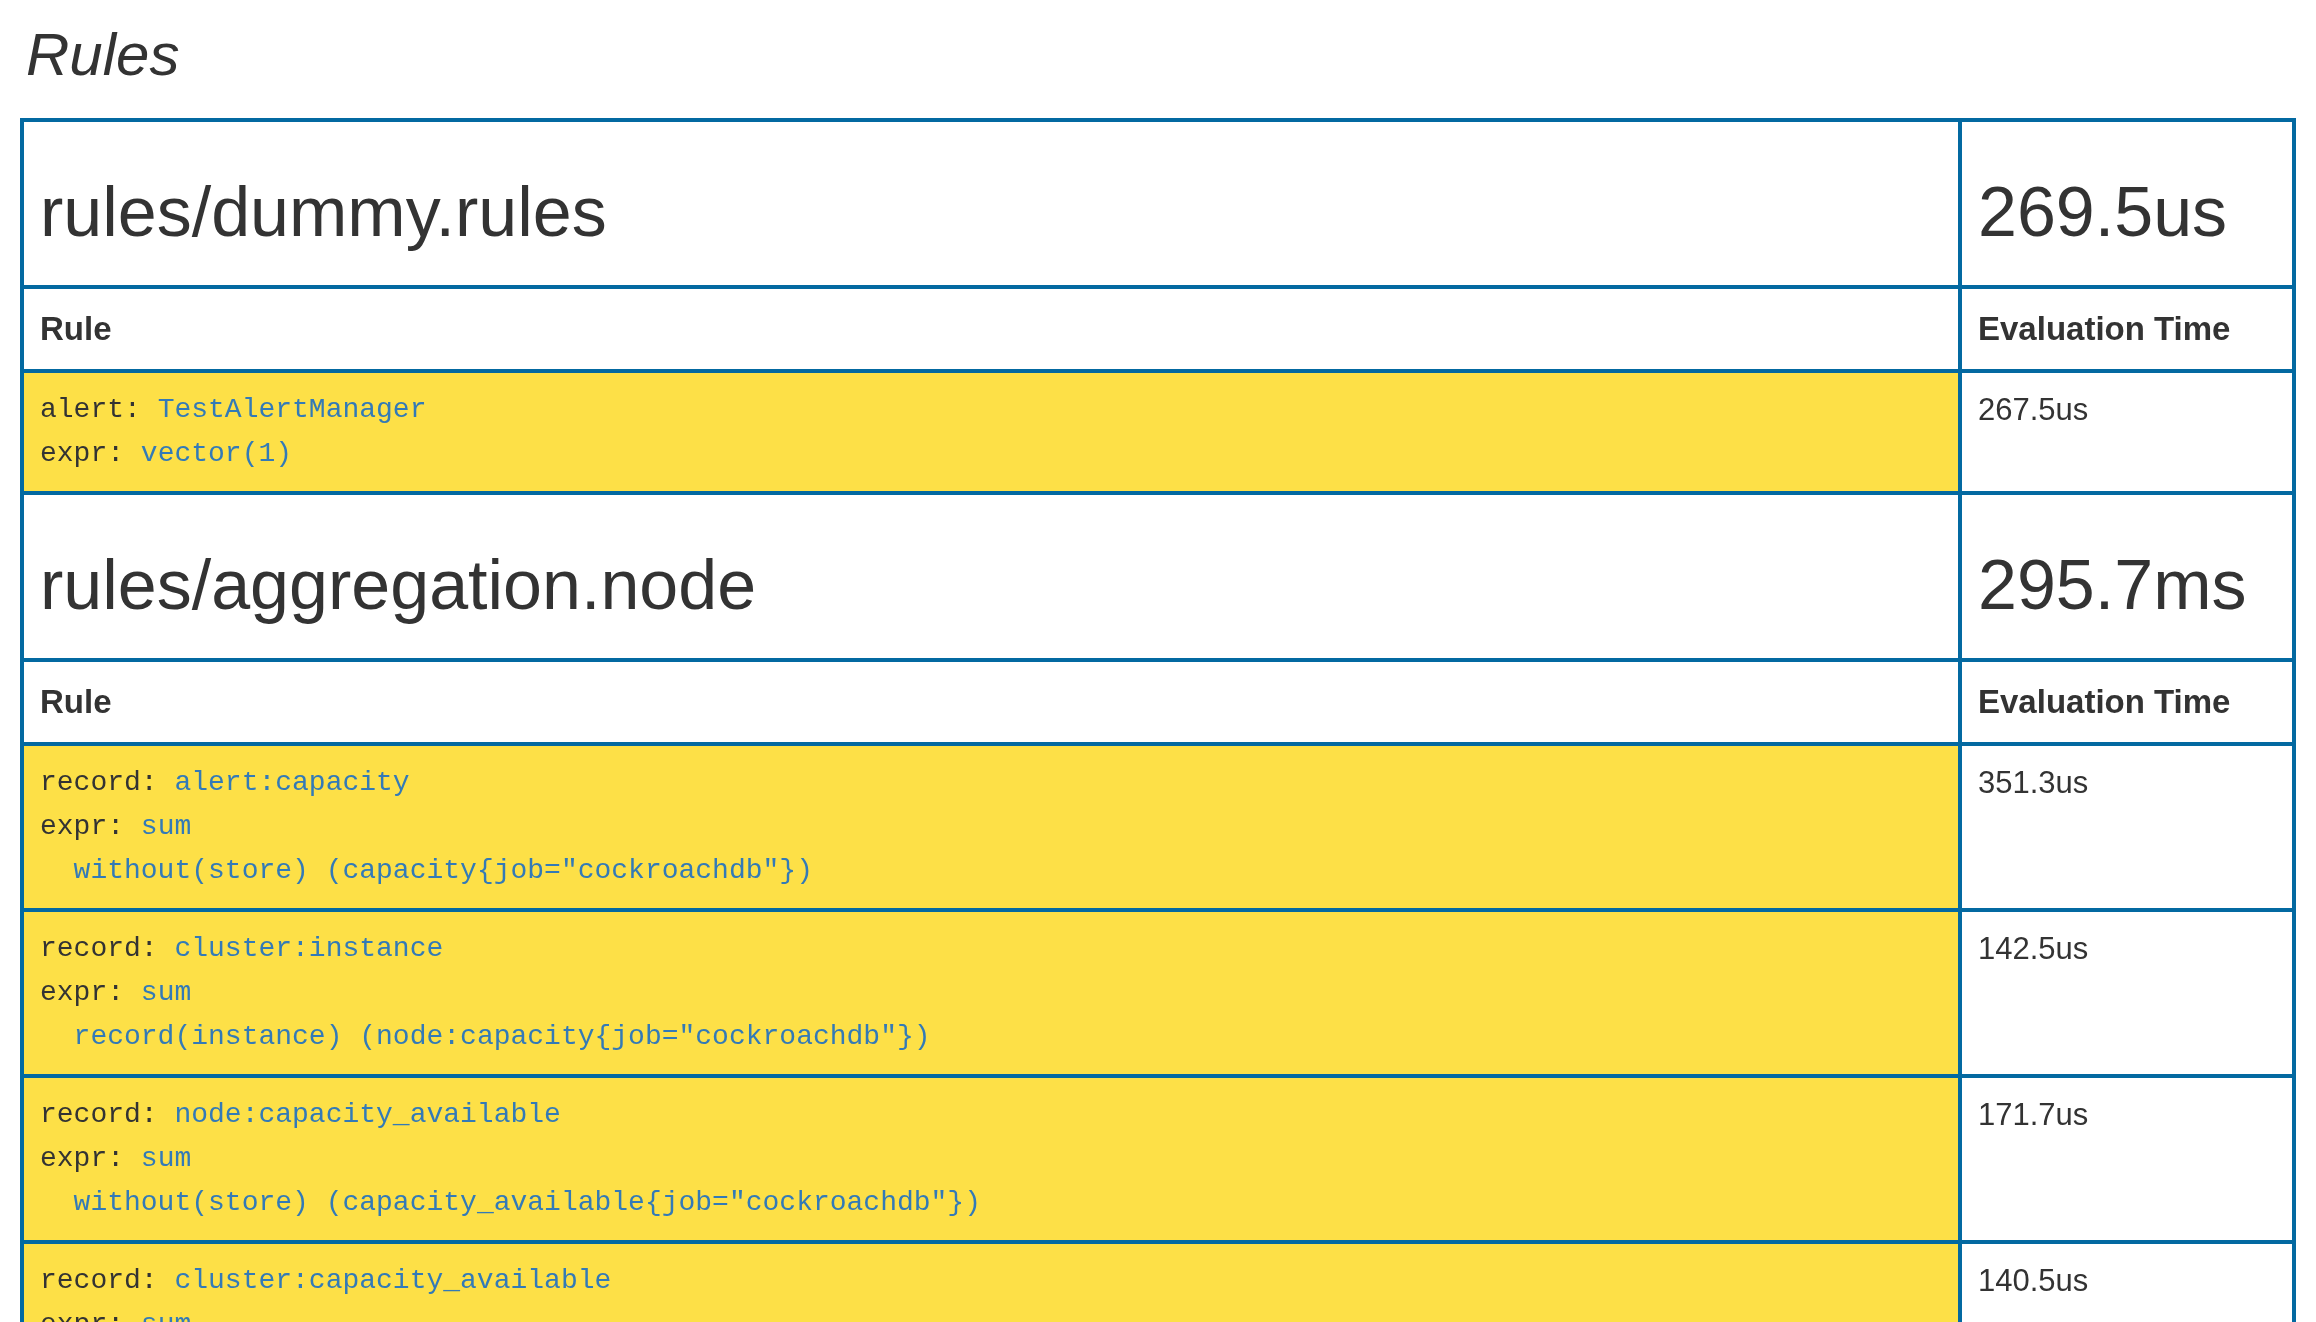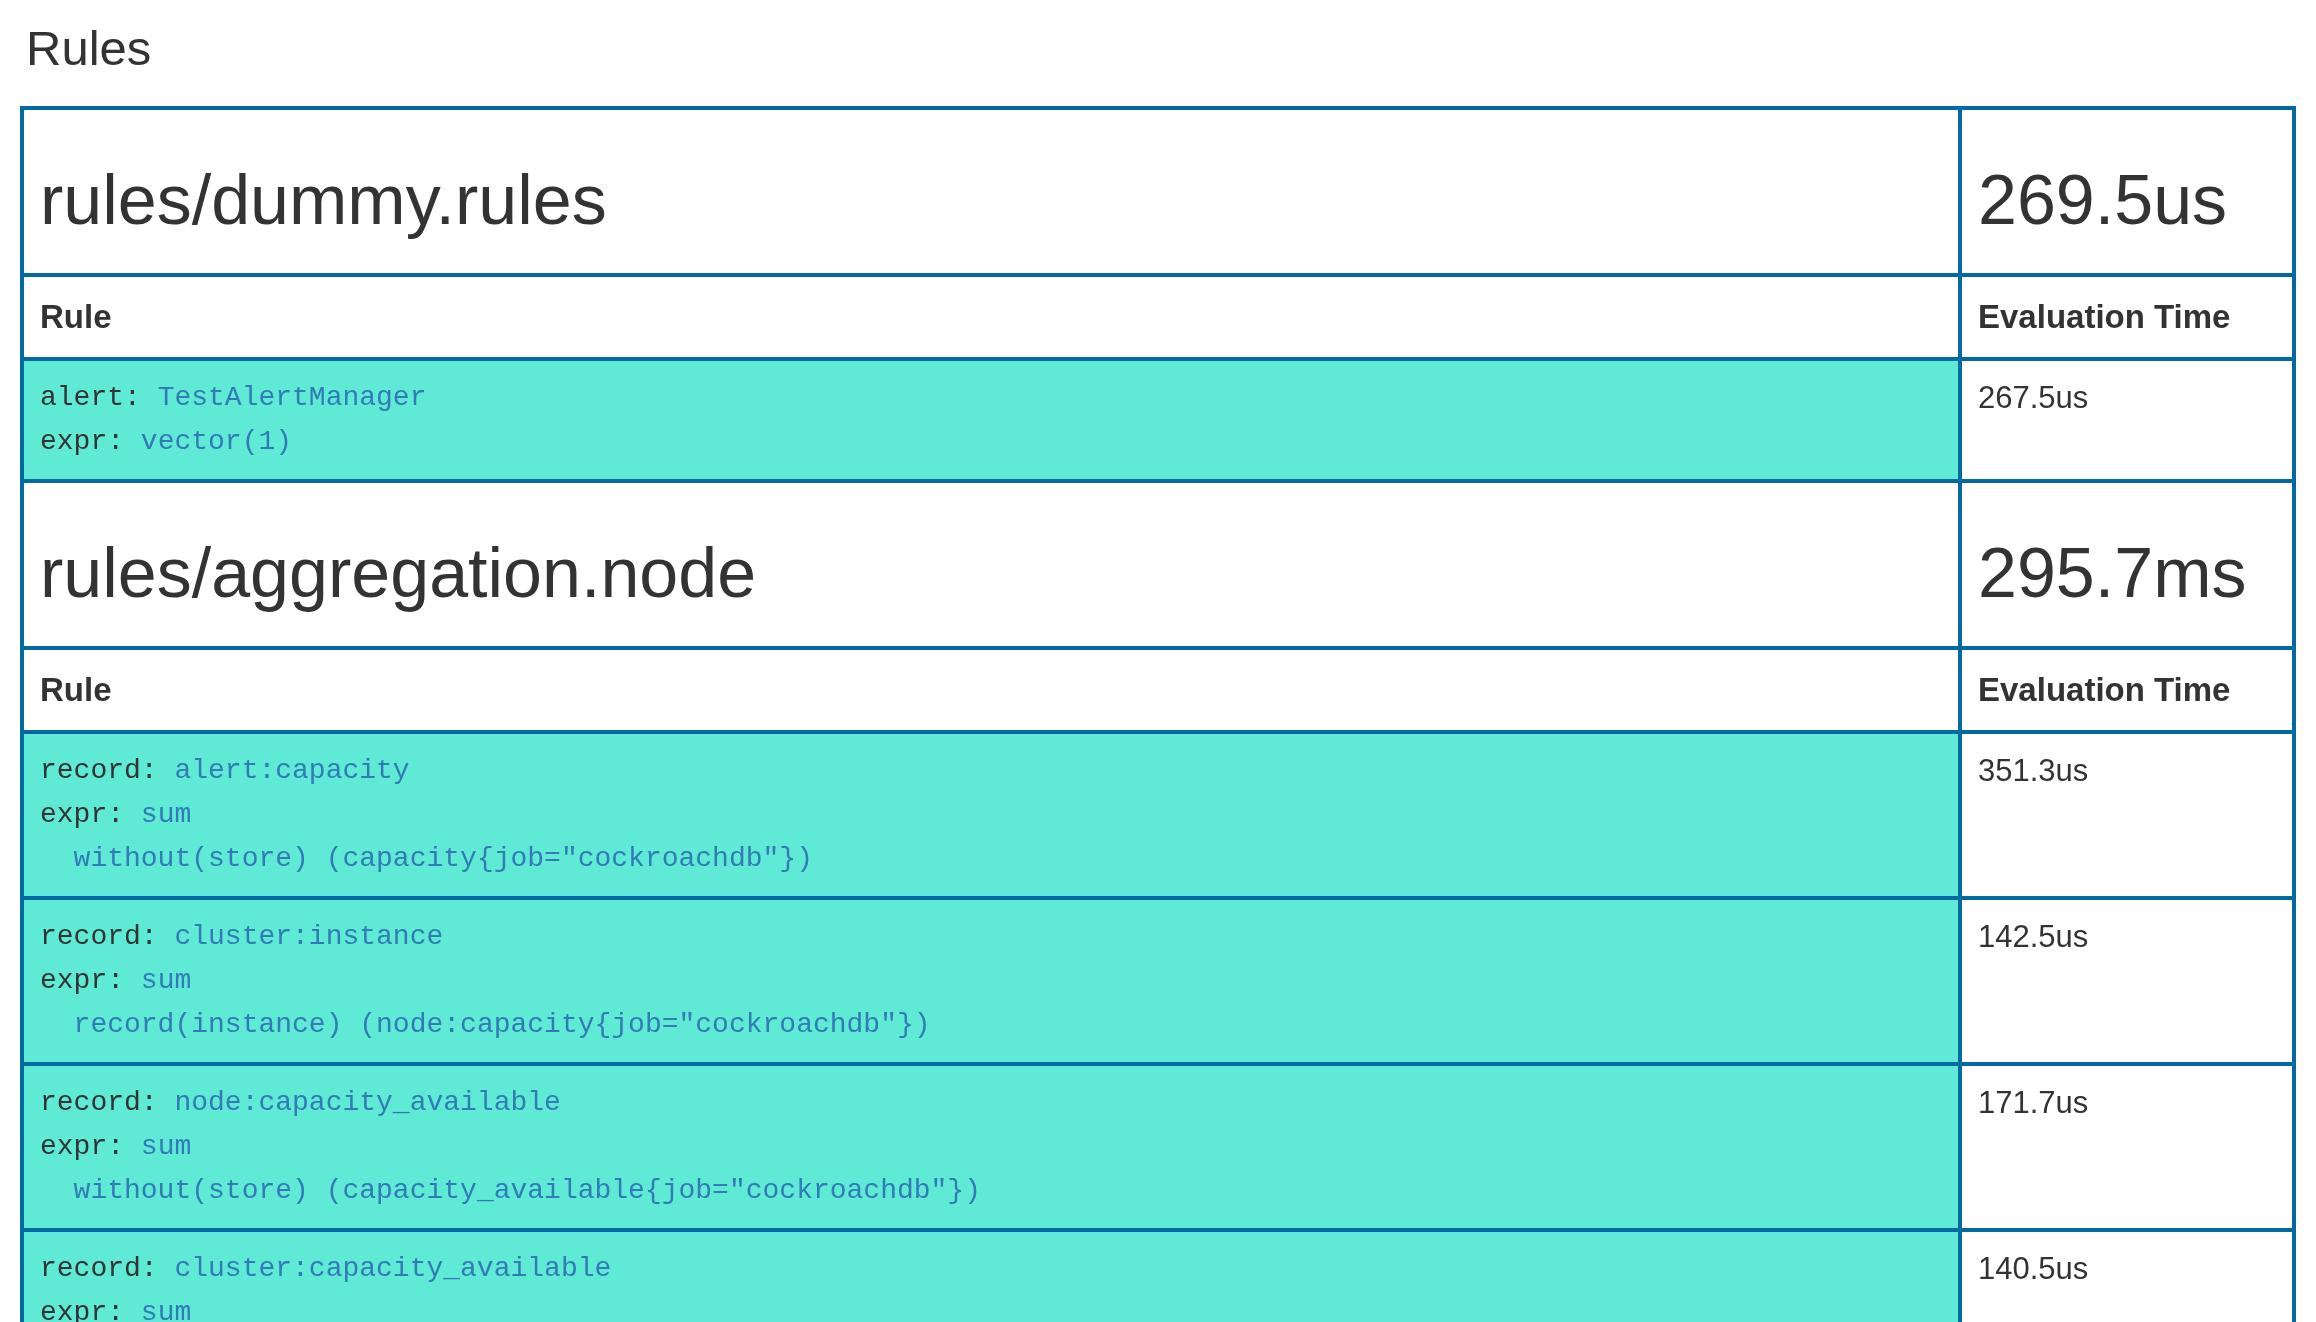--- a/index.html
+++ b/index.html
@@ -11,25 +11,26 @@
     width: 2316px;
     height: 1322px;
     overflow: hidden;
     font-family: "Liberation Sans", "DejaVu Sans", sans-serif;
     color: #333333;
   }
   .container {
     padding: 0 20px;
   }
   .page-title {
-    font-size: 49px;
+    font-size: 60px;
     font-weight: 500;
     line-height: 1.1;
     margin: 22px 0 30px 6px;
     color: #333333;
+    font-style: italic;
   }
   table.rules-table {
     width: 2276px;
     table-layout: fixed;
     border-collapse: collapse;
   }
   col.time-col { width: 334px; }
   td {
     border: 4px solid #0369a1;
     vertical-align: top;
@@ -51,21 +52,21 @@
   }
   .col-header {
     font-weight: bold;
     font-size: 33px;
     line-height: 44px;
     padding: 18px 16px;
     color: #333333;
     margin-top: 17px;
   }
   .rule-cell {
-    background: #5eead4;
+    background: #fde047;
     font-family: "Liberation Mono", "DejaVu Sans Mono", monospace;
     font-size: 28px;
     line-height: 44px;
     color: #333333;
     white-space: pre-wrap;
     word-break: break-all;
   }
   .code-line { min-height: 44px; }
   a.code-link {
     color: #337ab7;

